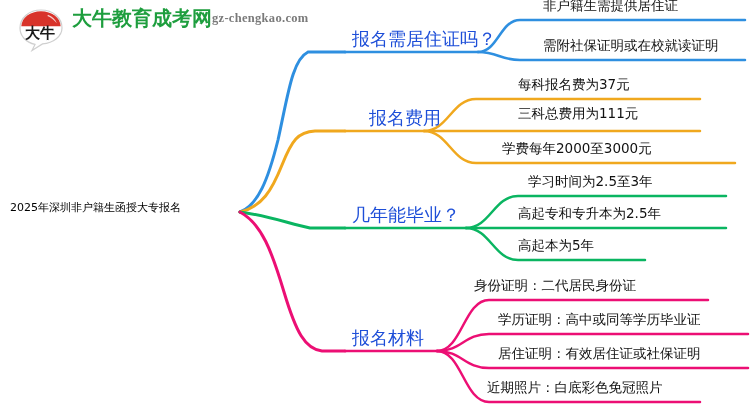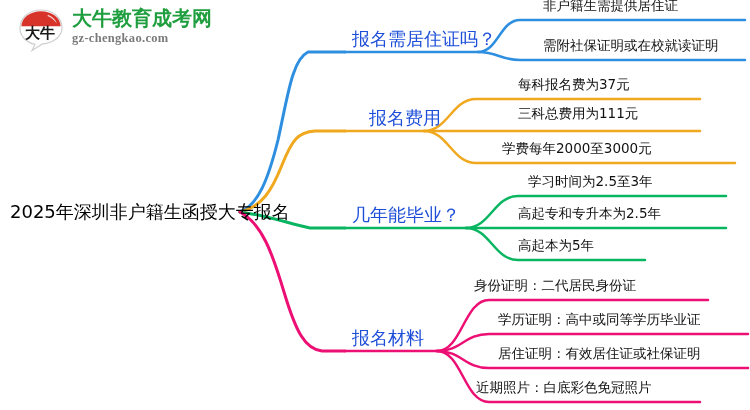--- a/index.html
+++ b/index.html
@@ -28,21 +28,21 @@
     gap: 8px;
   }
   .logo-mark {
     position: relative;
     width: 46px;
     height: 44px;
     flex: 0 0 auto;
   }
   .logo-text-block {
     display: flex;
-    flex-direction: column;
+    flex-direction: row;
     justify-content: center;
     line-height: 1;
   }
   .logo-title {
     font-size: 20px;
     font-weight: bold;
     color: #1e9e3e;
     letter-spacing: 0px;
     white-space: nowrap;
   }
@@ -66,21 +66,21 @@
   }
 
   
   .node {
     position: absolute;
     white-space: nowrap;
     color: #1a1a1a;
     line-height: 1.1;
   }
   .node-root {
-    font-size: 18px;
+    font-size: 11px;
     color: #000000;
     text-align: right;
   }
   .node-branch {
     font-size: 18px;
     color: #1d4ed8;
     text-align: right;
   }
   .node-leaf {
     font-size: 13.5px;
@@ -174,15 +174,15 @@
   <div class="node node-leaf" style="left:518px; top:106px;">三科总费用为111元</div>
   <div class="node node-leaf" style="left:502px; top:141px;">学费每年2000至3000元</div>
 
   <div class="node node-leaf" style="left:528px; top:174px;">学习时间为2.5至3年</div>
   <div class="node node-leaf" style="left:518px; top:206px;">高起专和专升本为2.5年</div>
   <div class="node node-leaf" style="left:518px; top:238px;">高起本为5年</div>
 
   <div class="node node-leaf" style="left:474px; top:278px;">身份证明：二代居民身份证</div>
   <div class="node node-leaf" style="left:498px; top:312px;">学历证明：高中或同等学历毕业证</div>
   <div class="node node-leaf" style="left:498px; top:346px;">居住证明：有效居住证或社保证明</div>
-  <div class="node node-leaf" style="left:476px; top:380px;">近期照片：白底彩色免冠照片</div>
+  <div class="node node-leaf" style="left:487px; top:380px;">近期照片：白底彩色免冠照片</div>
 
 </div>
 
 </body></html>

